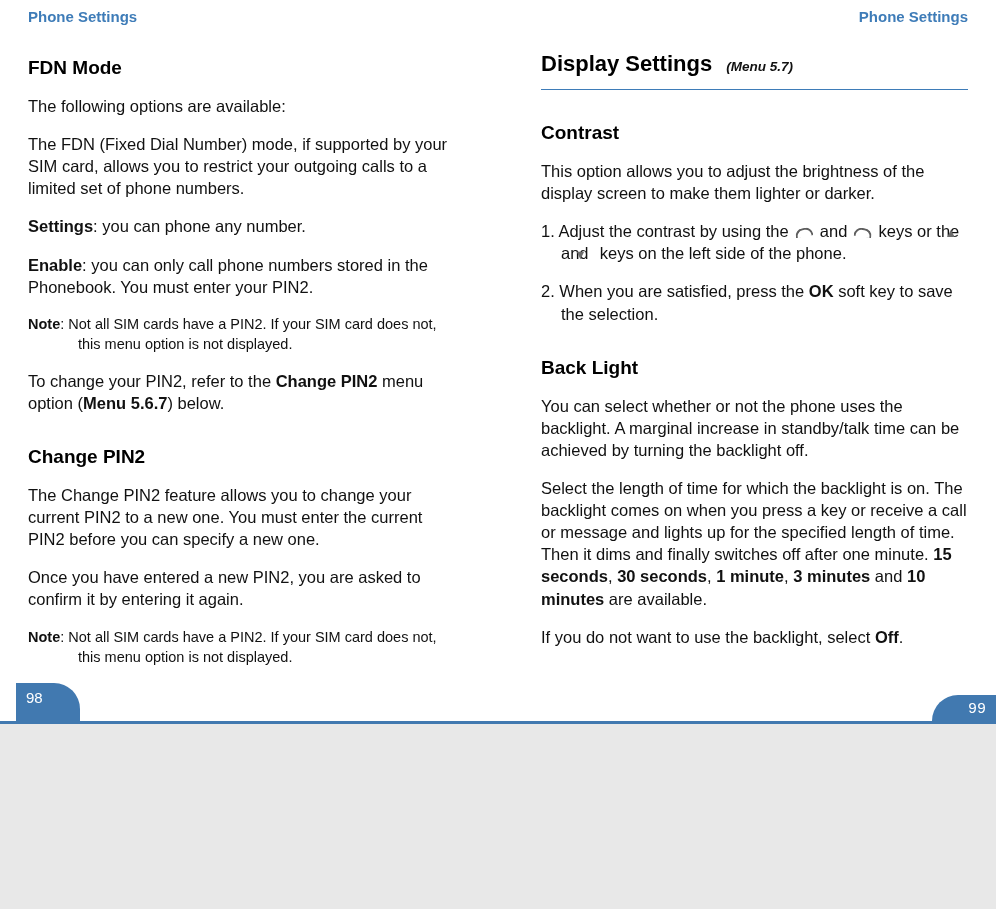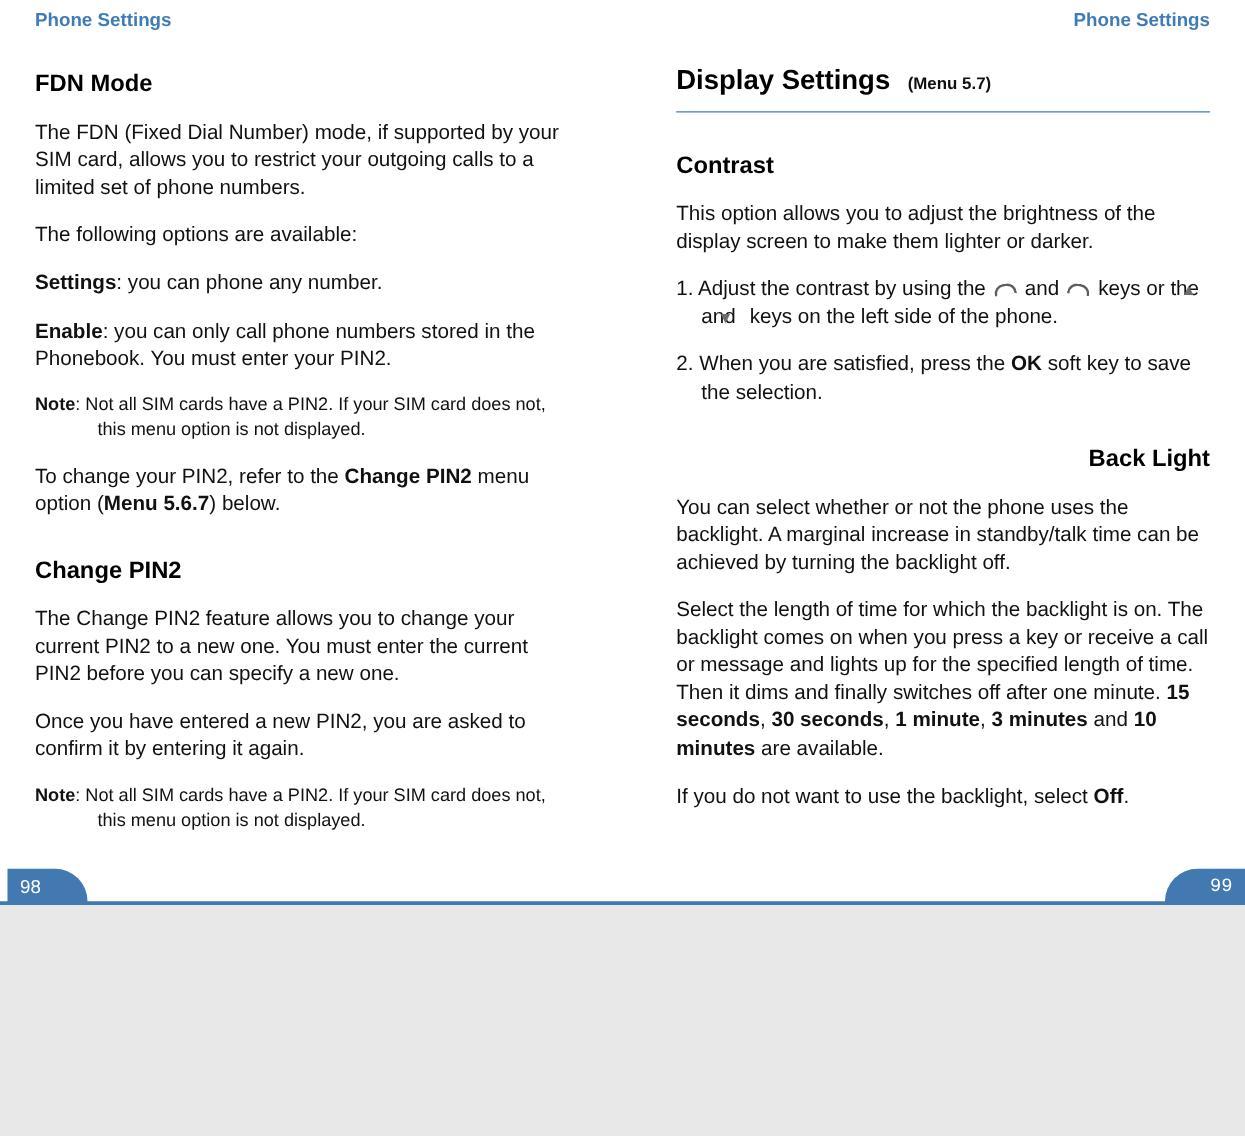--- a/index.html
+++ b/index.html
@@ -62,29 +62,30 @@
   .title-row{margin-top:26px;}
   .doc-title{
     font-size:22px;
     font-weight:bold;
     color:#000;
     display:inline;
   }
   .menu-ref{
     font-size:13.5px;
     font-weight:bold;
+    font-style:italic;
     margin-left:14px;
   }
   .title-rule{
     border:none;
     border-top:1.5px solid var(--accent);
     margin:12px 0 0 0;
   }
   .gap-lg{margin-top:44px;}
-  .gap-xl{margin-top:52px;text-align:right;}
+  .gap-xl{margin-top:52px;}
 
   
   .inline-icon{display:inline-block;}
   .volume-up-key-icon,
   .volume-down-key-icon{
     width:14px;height:7px;
     border:2px solid #5f5f5f;
     border-bottom:none;
     border-radius:8px 8px 0 0;
     vertical-align:baseline;
@@ -107,44 +108,44 @@
   }
   .page-badge{
     position:absolute;bottom:0;
     height:29px;min-width:34px;
     background:var(--badge);
     color:#fff;
     font-size:15px;
     display:flex;align-items:center;
   }
   .page-badge.left{
-    left:6px;
+    left:16px;
     border-top-right-radius:26px;
-    padding:0 20px 0 10px;
+    padding:0 20px 12px 10px;
   }
   .page-badge.right{
     right:0;
     border-top-left-radius:26px;
     padding:0 10px 0 20px;
     justify-content:flex-end;
     font-family:Liberation Mono, monospace;
   }
 </style>
 </head>
 <body>
 
 <div class="page">
   <div class="cols">
 
     <div class="col col-left">
       <p class="running-head">Phone Settings</p>
 
       <h2 class="sect">FDN Mode</h2>
+      <p class="body"><span>The following options are available:</span></p>
       <p class="body"><span>The FDN (Fixed Dial Number) mode, if supported by your SIM card, allows you to restrict your outgoing calls to a limited set of phone numbers.</span></p>
-      <p class="body"><span>The following options are available:</span></p>
       <p class="body"><b>Settings</b><span>: you can phone any number.</span></p>
       <p class="body"><b>Enable</b><span>: you can only call phone numbers stored in the Phonebook. You must enter your PIN2.</span></p>
       <p class="note"><b>Note</b><span>: Not all SIM cards have a PIN2. If your SIM card does not, this menu option is not displayed.</span></p>
       <p class="body"><span>To change your PIN2, refer to the </span><b>Change PIN2</b><span> menu option (</span><b>Menu 5.6.7</b><span>) below.</span></p>
 
       <h2 class="sect">Change PIN2</h2>
       <p class="body"><span>The Change PIN2 feature allows you to change your current PIN2 to a new one. You must enter the current PIN2 before you can specify a new one.</span></p>
       <p class="body"><span>Once you have entered a new PIN2, you are asked to confirm it by entering it again.</span></p>
       <p class="note"><b>Note</b><span>: Not all SIM cards have a PIN2. If your SIM card does not, this menu option is not displayed.</span></p>
     </div>

